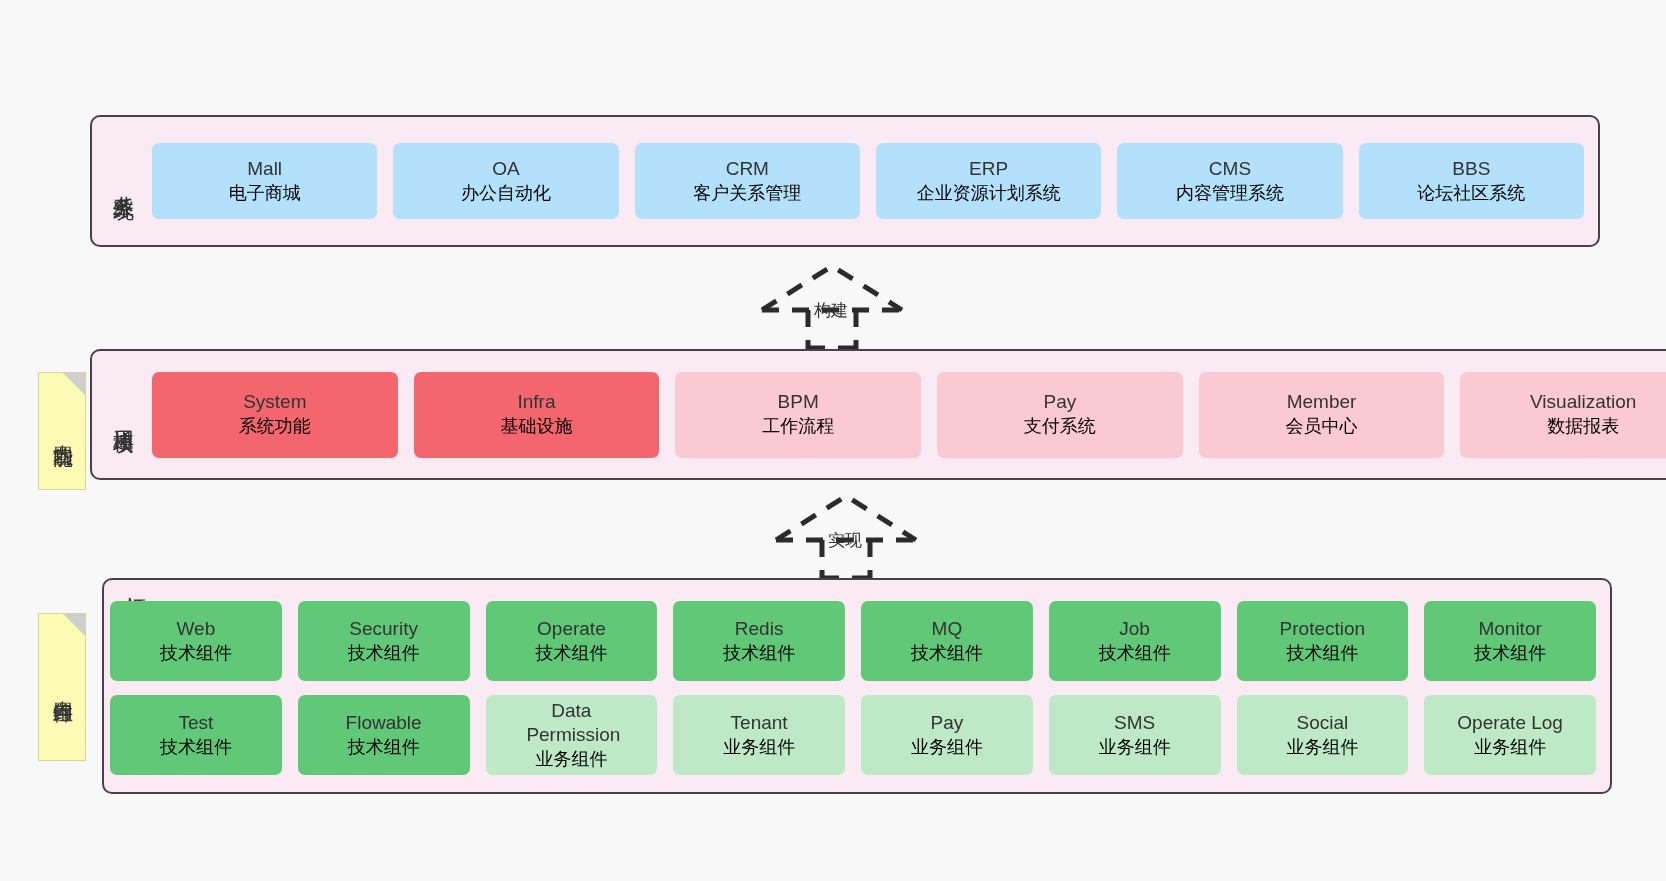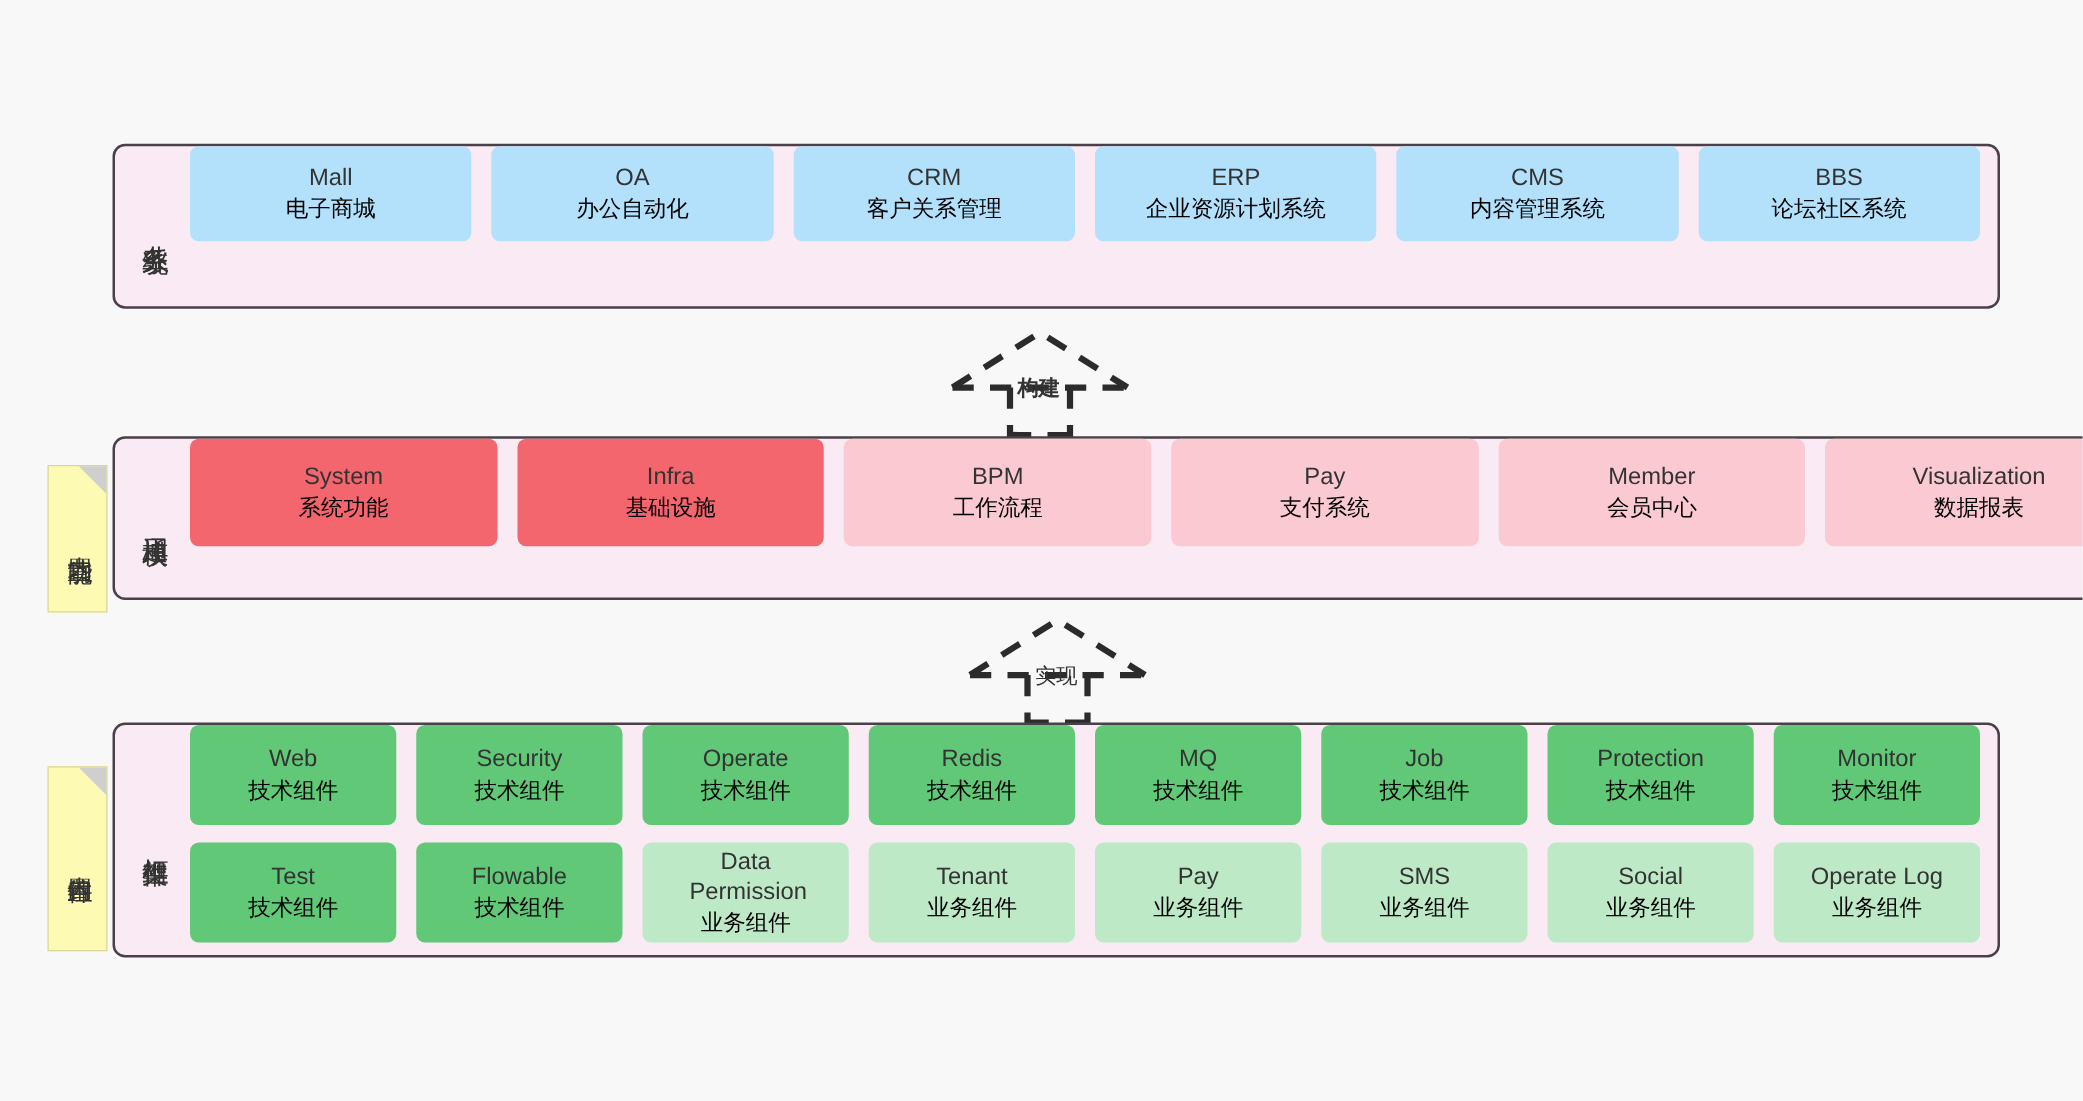--- a/index.html
+++ b/index.html
@@ -50,20 +50,21 @@
     letter-spacing: 1px;
     margin-left: 12px;
     margin-right: 4px;
     white-space: nowrap;
   }
 
   .layer-body {
     flex: 1 1 auto;
     display: flex;
     flex-direction: column;
+    justify-content: center;
     padding: 0 14px 0 6px;
     gap: 14px;
   }
 
   .row {
     display: flex;
     flex-direction: row;
     gap: 16px;
   }
 
@@ -182,21 +183,21 @@
   </div>
 
   <div class="arrow" id="arrow-build" style="left:752px; top:262px; width:160px; height:88px;">
     <svg width="160" height="88" viewBox="0 0 160 88">
       <path d="M 10 48 L 80 4 L 150 48" fill="none" stroke="#2b2b2b" stroke-width="5" stroke-dasharray="17 13" stroke-linecap="butt"></path>
       <path d="M 10 48 L 150 48" fill="none" stroke="#2b2b2b" stroke-width="5" stroke-dasharray="17 13" stroke-linecap="butt"></path>
       <path d="M 56 48 L 56 88" fill="none" stroke="#2b2b2b" stroke-width="5" stroke-dasharray="17 13" stroke-linecap="butt"></path>
       <path d="M 104 48 L 104 88" fill="none" stroke="#2b2b2b" stroke-width="5" stroke-dasharray="17 13" stroke-linecap="butt"></path>
       <path d="M 56 86 L 104 86" fill="none" stroke="#2b2b2b" stroke-width="5" stroke-dasharray="17 13" stroke-linecap="butt"></path>
     </svg>
-    <div class="arrow-label" style="left:62px; top:40px;font-weight:bold;">构建</div>
+    <div class="arrow-label" style="left:62px; top:40px;">构建</div>
   </div>
 
   <div class="layer" id="layer-common" style="left:90px; top:349px; width:1632px; height:131px;">
     <div class="layer-title">通用模块</div>
     <div class="layer-body">
       <div class="row h-common">
         <div class="card red">
           <span class="en">System</span>
           <span class="cn">系统功能</span>
         </div>
@@ -233,21 +234,21 @@
     <svg width="160" height="88" viewBox="0 0 160 88">
       <path d="M 10 48 L 80 4 L 150 48" fill="none" stroke="#2b2b2b" stroke-width="5" stroke-dasharray="17 13" stroke-linecap="butt"></path>
       <path d="M 10 48 L 150 48" fill="none" stroke="#2b2b2b" stroke-width="5" stroke-dasharray="17 13" stroke-linecap="butt"></path>
       <path d="M 56 48 L 56 88" fill="none" stroke="#2b2b2b" stroke-width="5" stroke-dasharray="17 13" stroke-linecap="butt"></path>
       <path d="M 104 48 L 104 88" fill="none" stroke="#2b2b2b" stroke-width="5" stroke-dasharray="17 13" stroke-linecap="butt"></path>
       <path d="M 56 86 L 104 86" fill="none" stroke="#2b2b2b" stroke-width="5" stroke-dasharray="17 13" stroke-linecap="butt"></path>
     </svg>
     <div class="arrow-label" style="left:62px; top:40px;">实现</div>
   </div>
 
-  <div class="layer" id="layer-framework" style="left:90px; top:578px; width:1510px; height:188px;">
+  <div class="layer" id="layer-framework" style="left:102px; top:578px; width:1510px; height:216px;flex-direction:column;">
     <div class="layer-title">框架组件</div>
     <div class="layer-body">
 
       <div class="row h-frame">
         <div class="card green">
           <span class="en">Web</span>
           <span class="cn">技术组件</span>
         </div>
         <div class="card green">
           <span class="en">Security</span>

